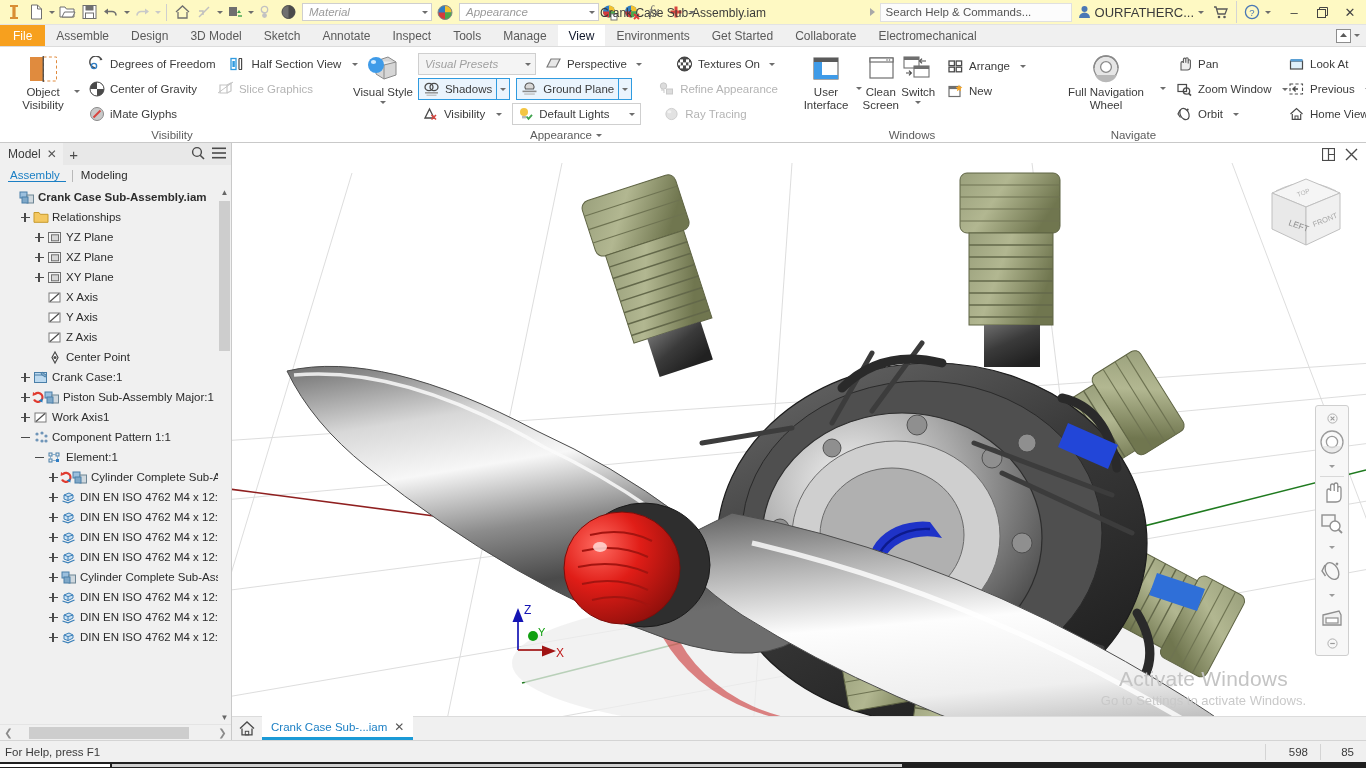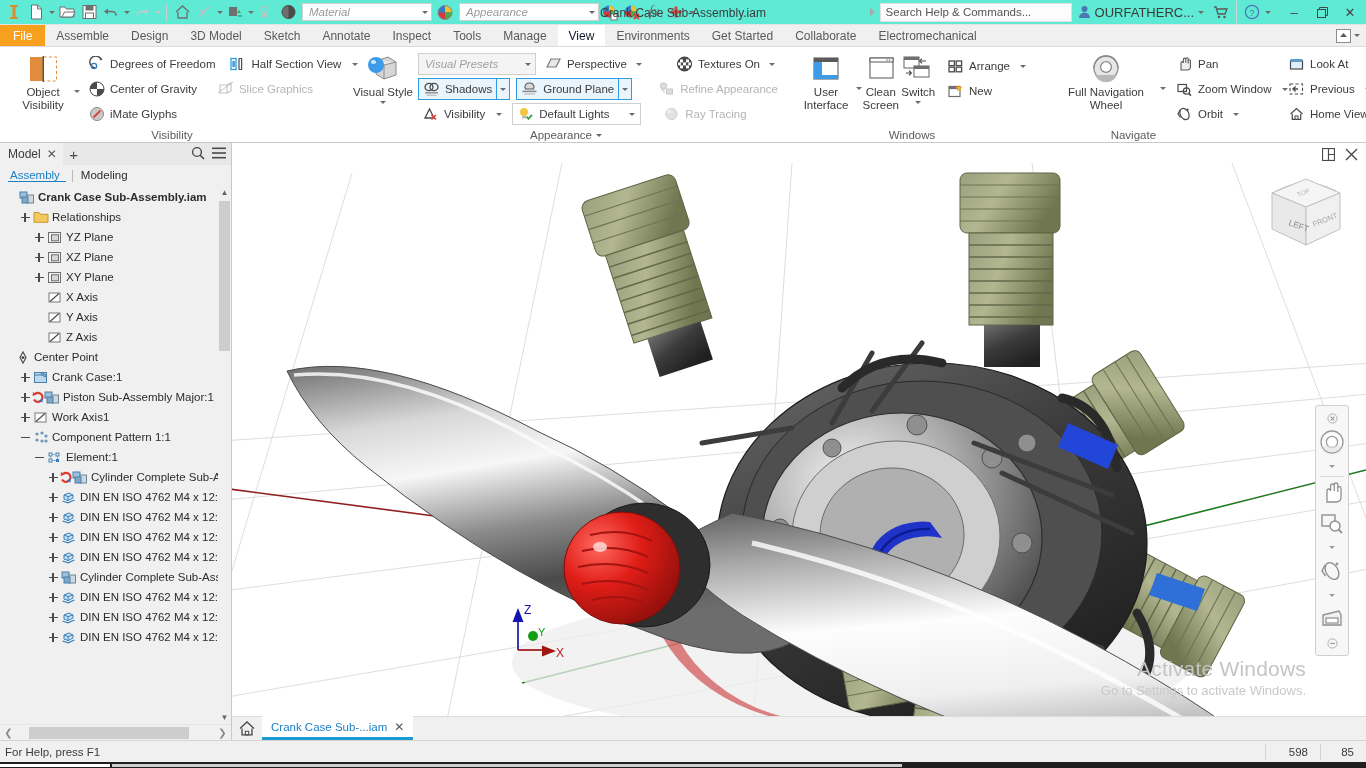--- a/index.html
+++ b/index.html
@@ -8,21 +8,21 @@
     font-family: "Liberation Sans", sans-serif;
     font-size: 12px;
     color: #3b3b3b;
     background: #f0f0f0;
     -webkit-font-smoothing: antialiased;
   }
   .app { width:1366px; height:768px; position:relative; display:flex; flex-direction:column; background:#f0f0f0; }
 
   
   .titlebar {
-    height:25px; background:#5eead4; display:flex; align-items:center;
+    height:25px; background:#fef9c3; display:flex; align-items:center;
     border-bottom:1px solid #e3e3e3; flex:0 0 25px; position:relative;
   }
   .qat { display:flex; align-items:center; height:25px; padding-left:3px; gap:0px; }
   .qbtn {
     width:22px; height:22px; display:flex; align-items:center; justify-content:center;
     position:relative; cursor:default;
   }
   .qsep { width:1px; height:17px; background:#cfcfcf; margin:0 4px; }
   .caret { width:0;height:0;border-left:3px solid transparent;border-right:3px solid transparent;border-top:3.5px solid #6d6d6d; display:inline-block; }
   .qdrop { width:9px; height:22px; display:flex; align-items:center; justify-content:center; }
@@ -151,21 +151,21 @@
   .navbar {
     position:absolute; right:17px; top:262px; width:34px;
     background:#f7f7f7; border:1px solid #cfcfcf; border-radius:3px;
     display:flex; flex-direction:column; align-items:center; padding:3px 0 3px 0; z-index:5;
   }
   .nb-item { width:30px; display:flex; align-items:center; justify-content:center; }
   .nb-item.h18 { height:18px; }
   .nb-item.h30 { height:30px; }
   .nb-sep { width:24px; height:1px; background:#d8d8d8; margin:1px 0; }
 
-  .watermark { position:absolute; right:60px; bottom:42px; text-align:right; z-index:3; pointer-events:none;}
+  .watermark { position:absolute; right:60px; bottom:32px; text-align:center; z-index:3; pointer-events:none;}
   .wm1 { font-size:21px; color:#c4c4c4; letter-spacing:0.2px;}
   .wm2 { font-size:13px; color:#c9c9c9; margin-top:2px;}
 
   .axis-tri { position:absolute; left:272px; bottom:78px; width:62px; height:62px; z-index:3;}
 
   
   .statusbar {
     height:22px; flex:0 0 22px; background:#f0f0f0; border-top:1px solid #d4d4d4;
     display:flex; align-items:center; font-size:11.5px; color:#3b3b3b;
   }
@@ -899,21 +899,21 @@
           <div class="tnode" style="padding-left: 32px;">
             <span class="tw"></span>
             <span class="tico">
               <svg width="16" height="15" viewBox="0 0 16 15">
                 <rect x="2" y="3" width="11" height="9" fill="#fff" stroke="#7a7a7a"></rect>
                 <path d="M3 11.5 L12 3.5" stroke="#4a4a4a" stroke-width="1.2"></path>
               </svg>
             </span>
             <span class="tlabel">Z Axis</span>
           </div>
-          <div class="tnode" style="">
+          <div class="tnode" style="padding-left: 32px;">
             <span class="tw"></span>
             <span class="tico">
               <svg width="16" height="15" viewBox="0 0 16 15">
                 <path d="M8 2 L11 7.5 L8 13 L5 7.5z" fill="#fff" stroke="#4a4a4a" stroke-width="1.2"></path>
                 <circle cx="8" cy="7.5" r="1.5" fill="#4a4a4a"></circle>
               </svg>
             </span>
             <span class="tlabel">Center Point</span>
           </div>
           <div class="tnode" style="padding-left: 18px;">

